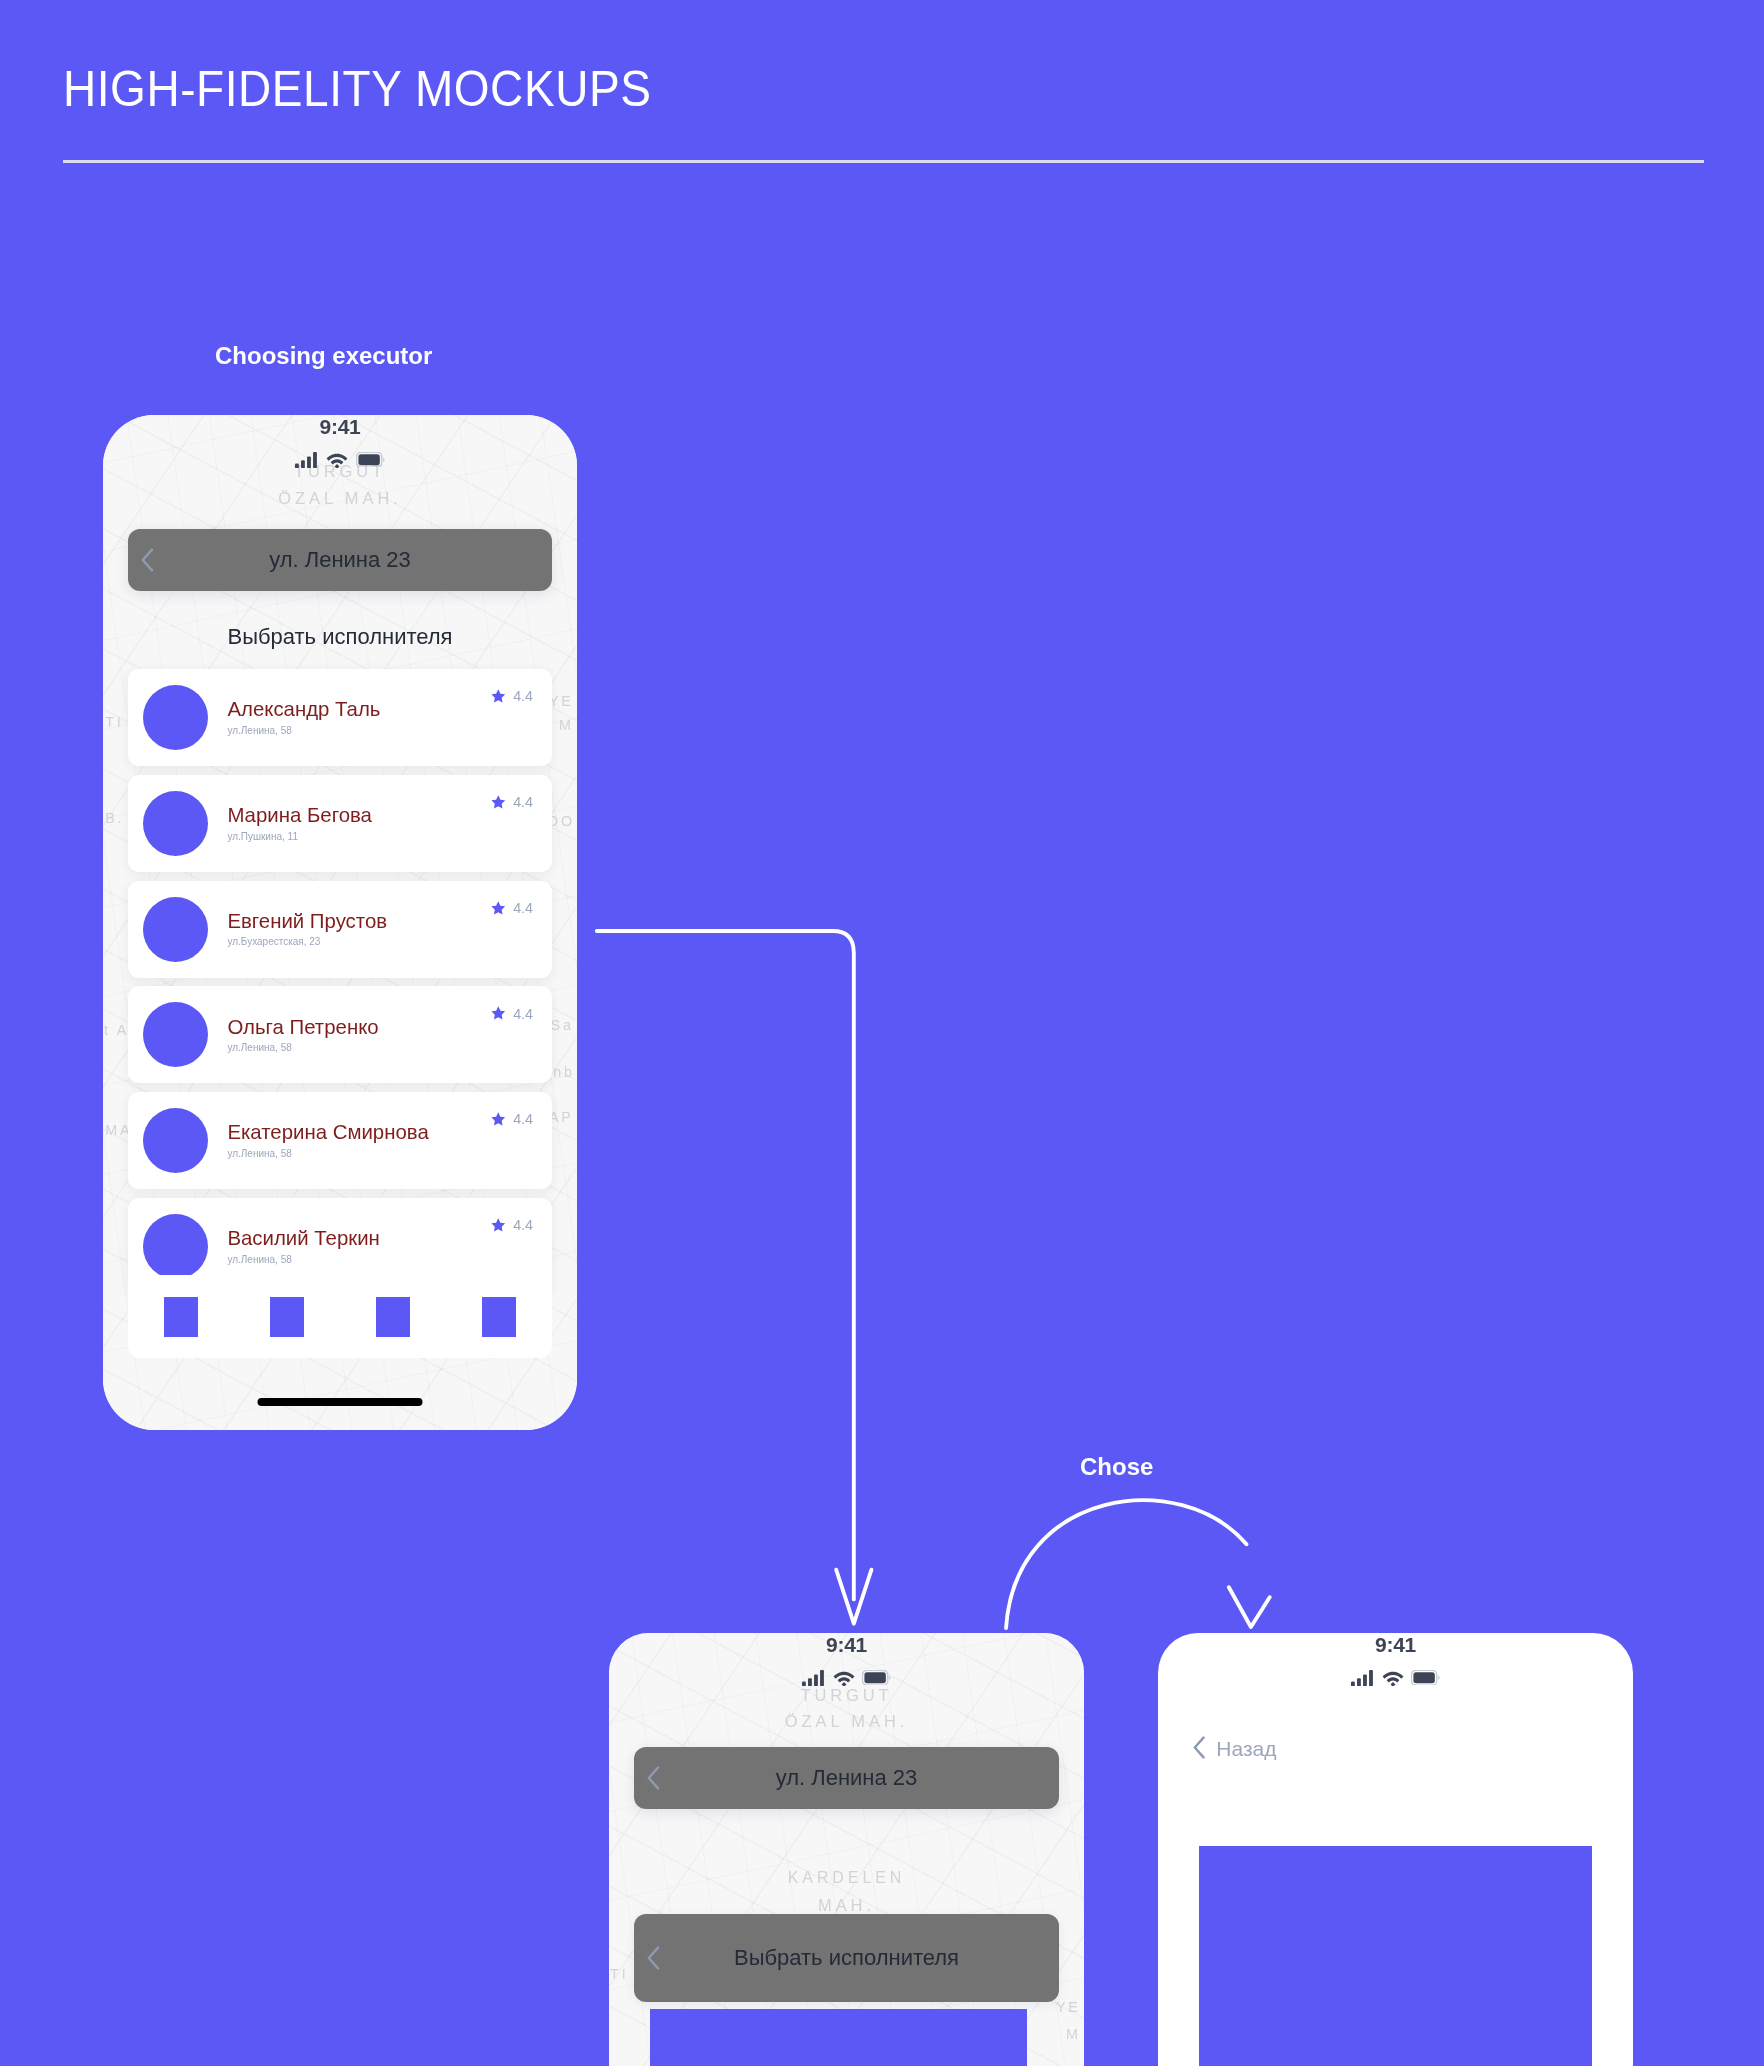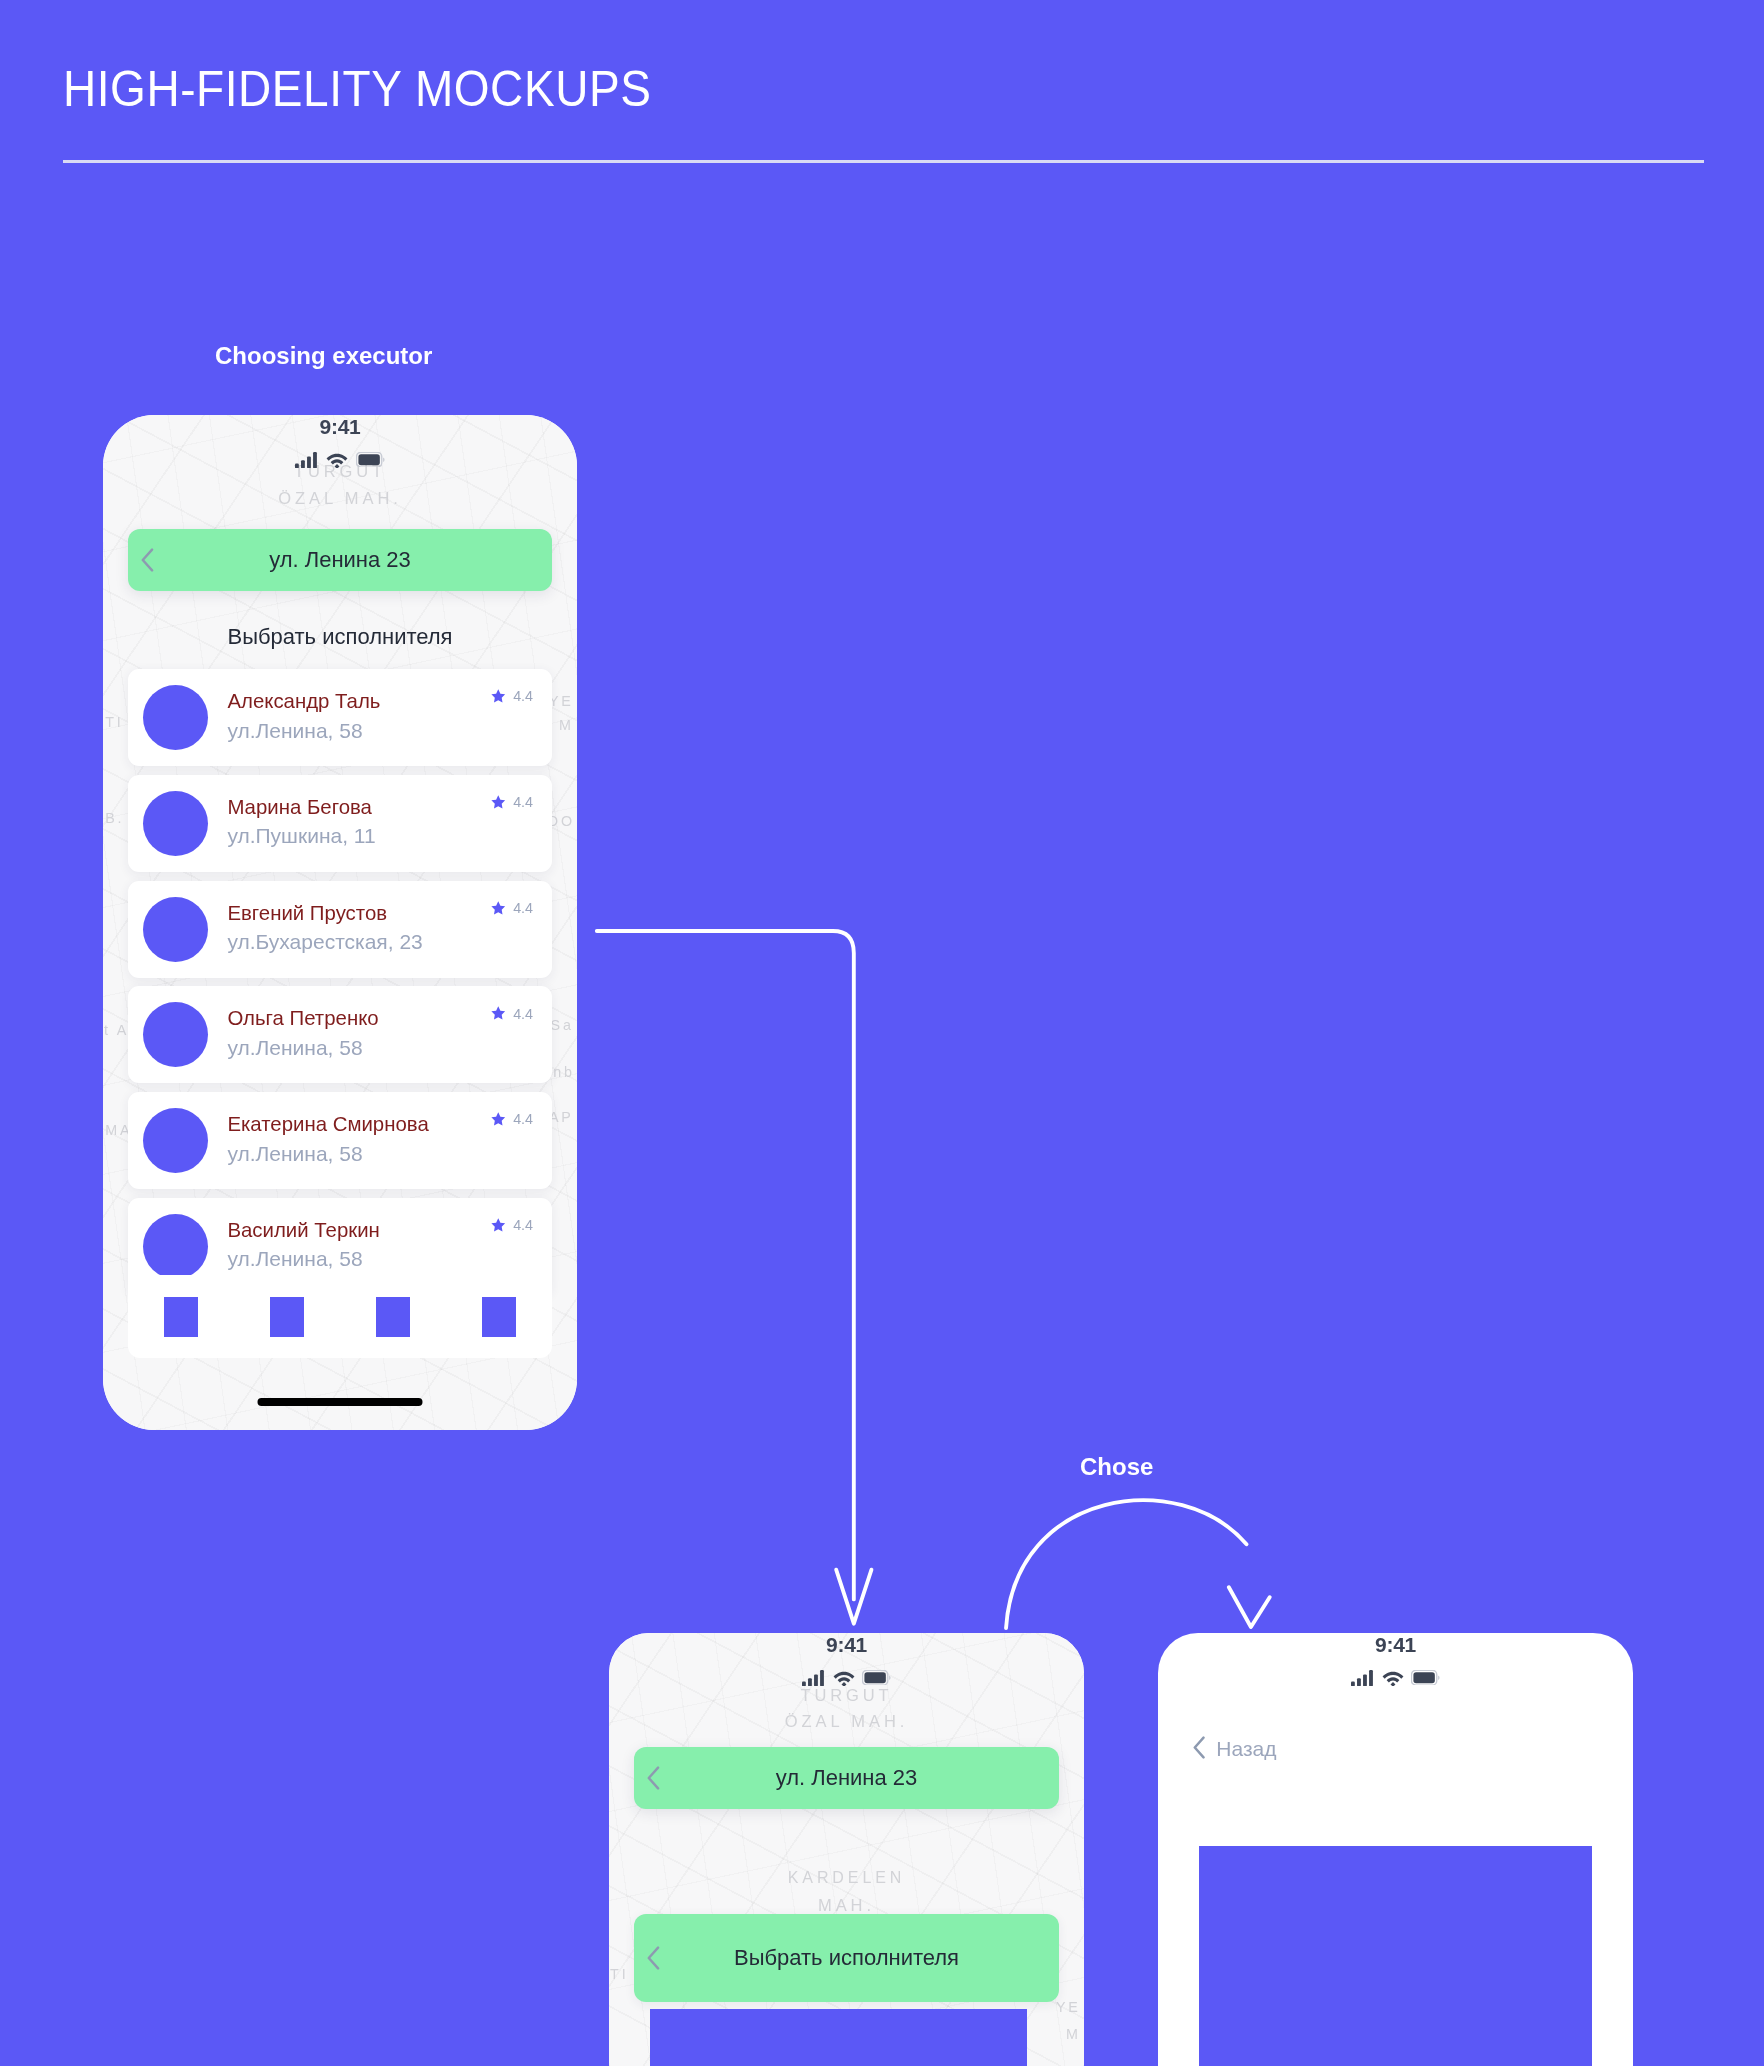--- a/index.html
+++ b/index.html
@@ -102,21 +102,21 @@
     font-size: 21px;
     font-weight: 700;
     color: #3C4455;
     letter-spacing: -0.3px;
   }
   .status-icons { display: flex; align-items: center; gap: 7.7px; }
 
   
   .pill {
     position: absolute;
-    background: #86efac;
+    background: #737373;
     border-radius: 12px;
     box-shadow: 0 3.3px 14.3px rgba(40,40,80,0.10);
     display: flex;
     align-items: center;
     z-index: 5;
   }
   .pill .chev { width: 39px; display:flex; align-items:center; justify-content:center; }
   .pill .pill-label {
     flex: 1;
     text-align: center;
@@ -154,21 +154,21 @@
     flex: 0 0 auto;
   }
   .exec-text { margin-left: 19px; flex: 1; min-width: 0; }
   .exec-name {
     font-size: 20.4px;
     color: #7f1d1d;
     line-height: 1.25;
     white-space: nowrap;
   }
   .exec-addr {
-    font-size: 21px;
+    font-size: 10px;
     color: #9CA6BC;
     line-height: 1.5;
     white-space: nowrap;
   }
   .exec-rating {
     display: flex;
     align-items: center;
     gap: 6.6px;
     flex: 0 0 auto;
     align-self: flex-start;

